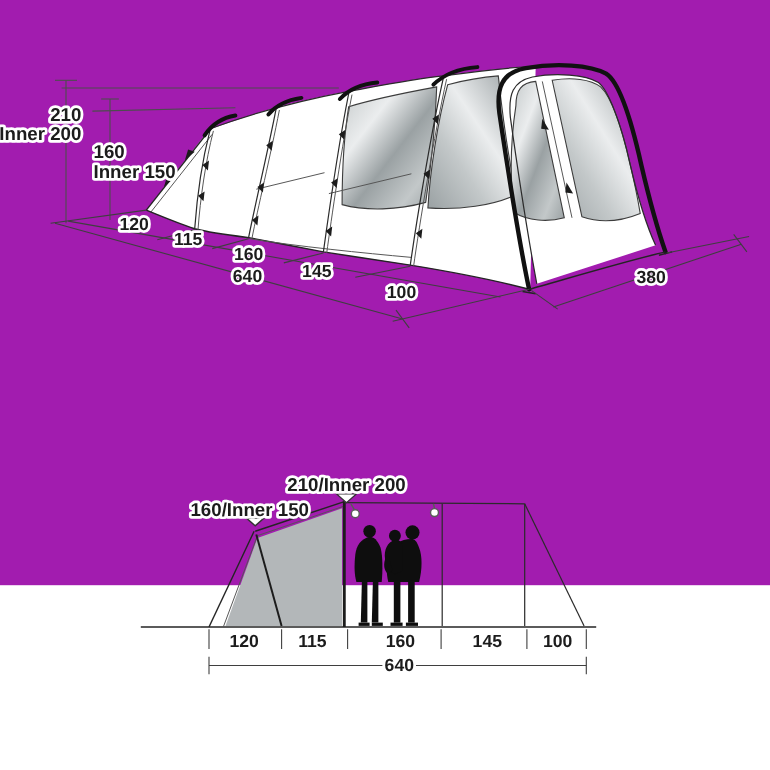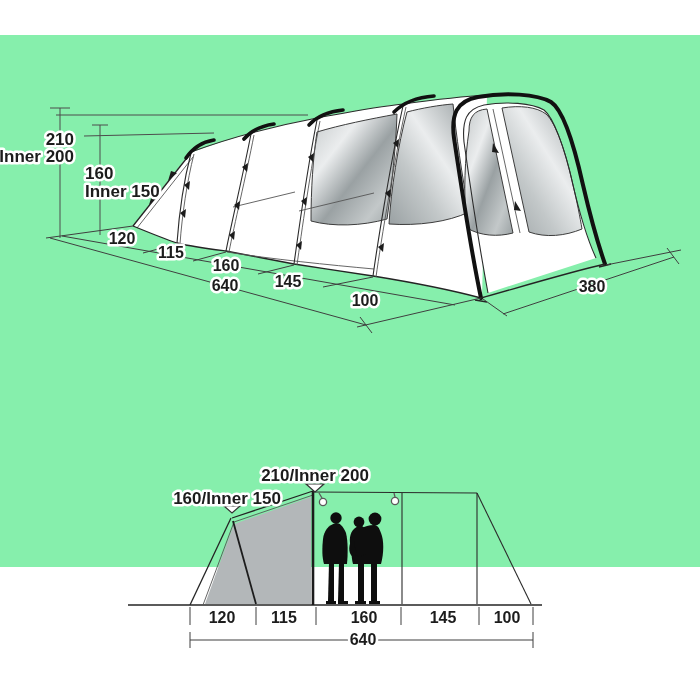--- a/index.html
+++ b/index.html
@@ -1,16 +1,16 @@
 <!DOCTYPE html>
 <html><head>
 <meta charset="utf-8">
 <style>
   html,body{margin:0;padding:0;background:#ffffff;width:700px;height:700px;overflow:hidden;}
-  .canvas{position:relative;width:700px;height:532px;background:#86efac;margin-top:35px;}
+  .canvas{position:relative;width:700px;height:532px;background:#a21caf;}
   svg{display:block;}
   .lbl{font:700 16px "Liberation Sans", sans-serif;fill:#1c1c1c;stroke:#ffffff;stroke-width:5px;paint-order:stroke;stroke-linejoin:round;}
   .lbl-lg{font:700 17px "Liberation Sans", sans-serif;fill:#1c1c1c;stroke:#ffffff;stroke-width:5px;paint-order:stroke;stroke-linejoin:round;}
   .thin{stroke:#4d4d4d;stroke-width:1;fill:none;}
   .dim{stroke:#3f3f3f;stroke-width:1;fill:none;}
   .tent{stroke:#242424;stroke-width:1.3;fill:none;}
   .tentthin{stroke:#555555;stroke-width:0.9;fill:none;}
   .pole{stroke:#2b2b2b;stroke-width:1.1;fill:none;}
   .cap{stroke:#111111;stroke-width:3.6;fill:none;stroke-linecap:round;}
   .archthick{stroke:#111111;stroke-width:4;fill:none;stroke-linecap:round;}

